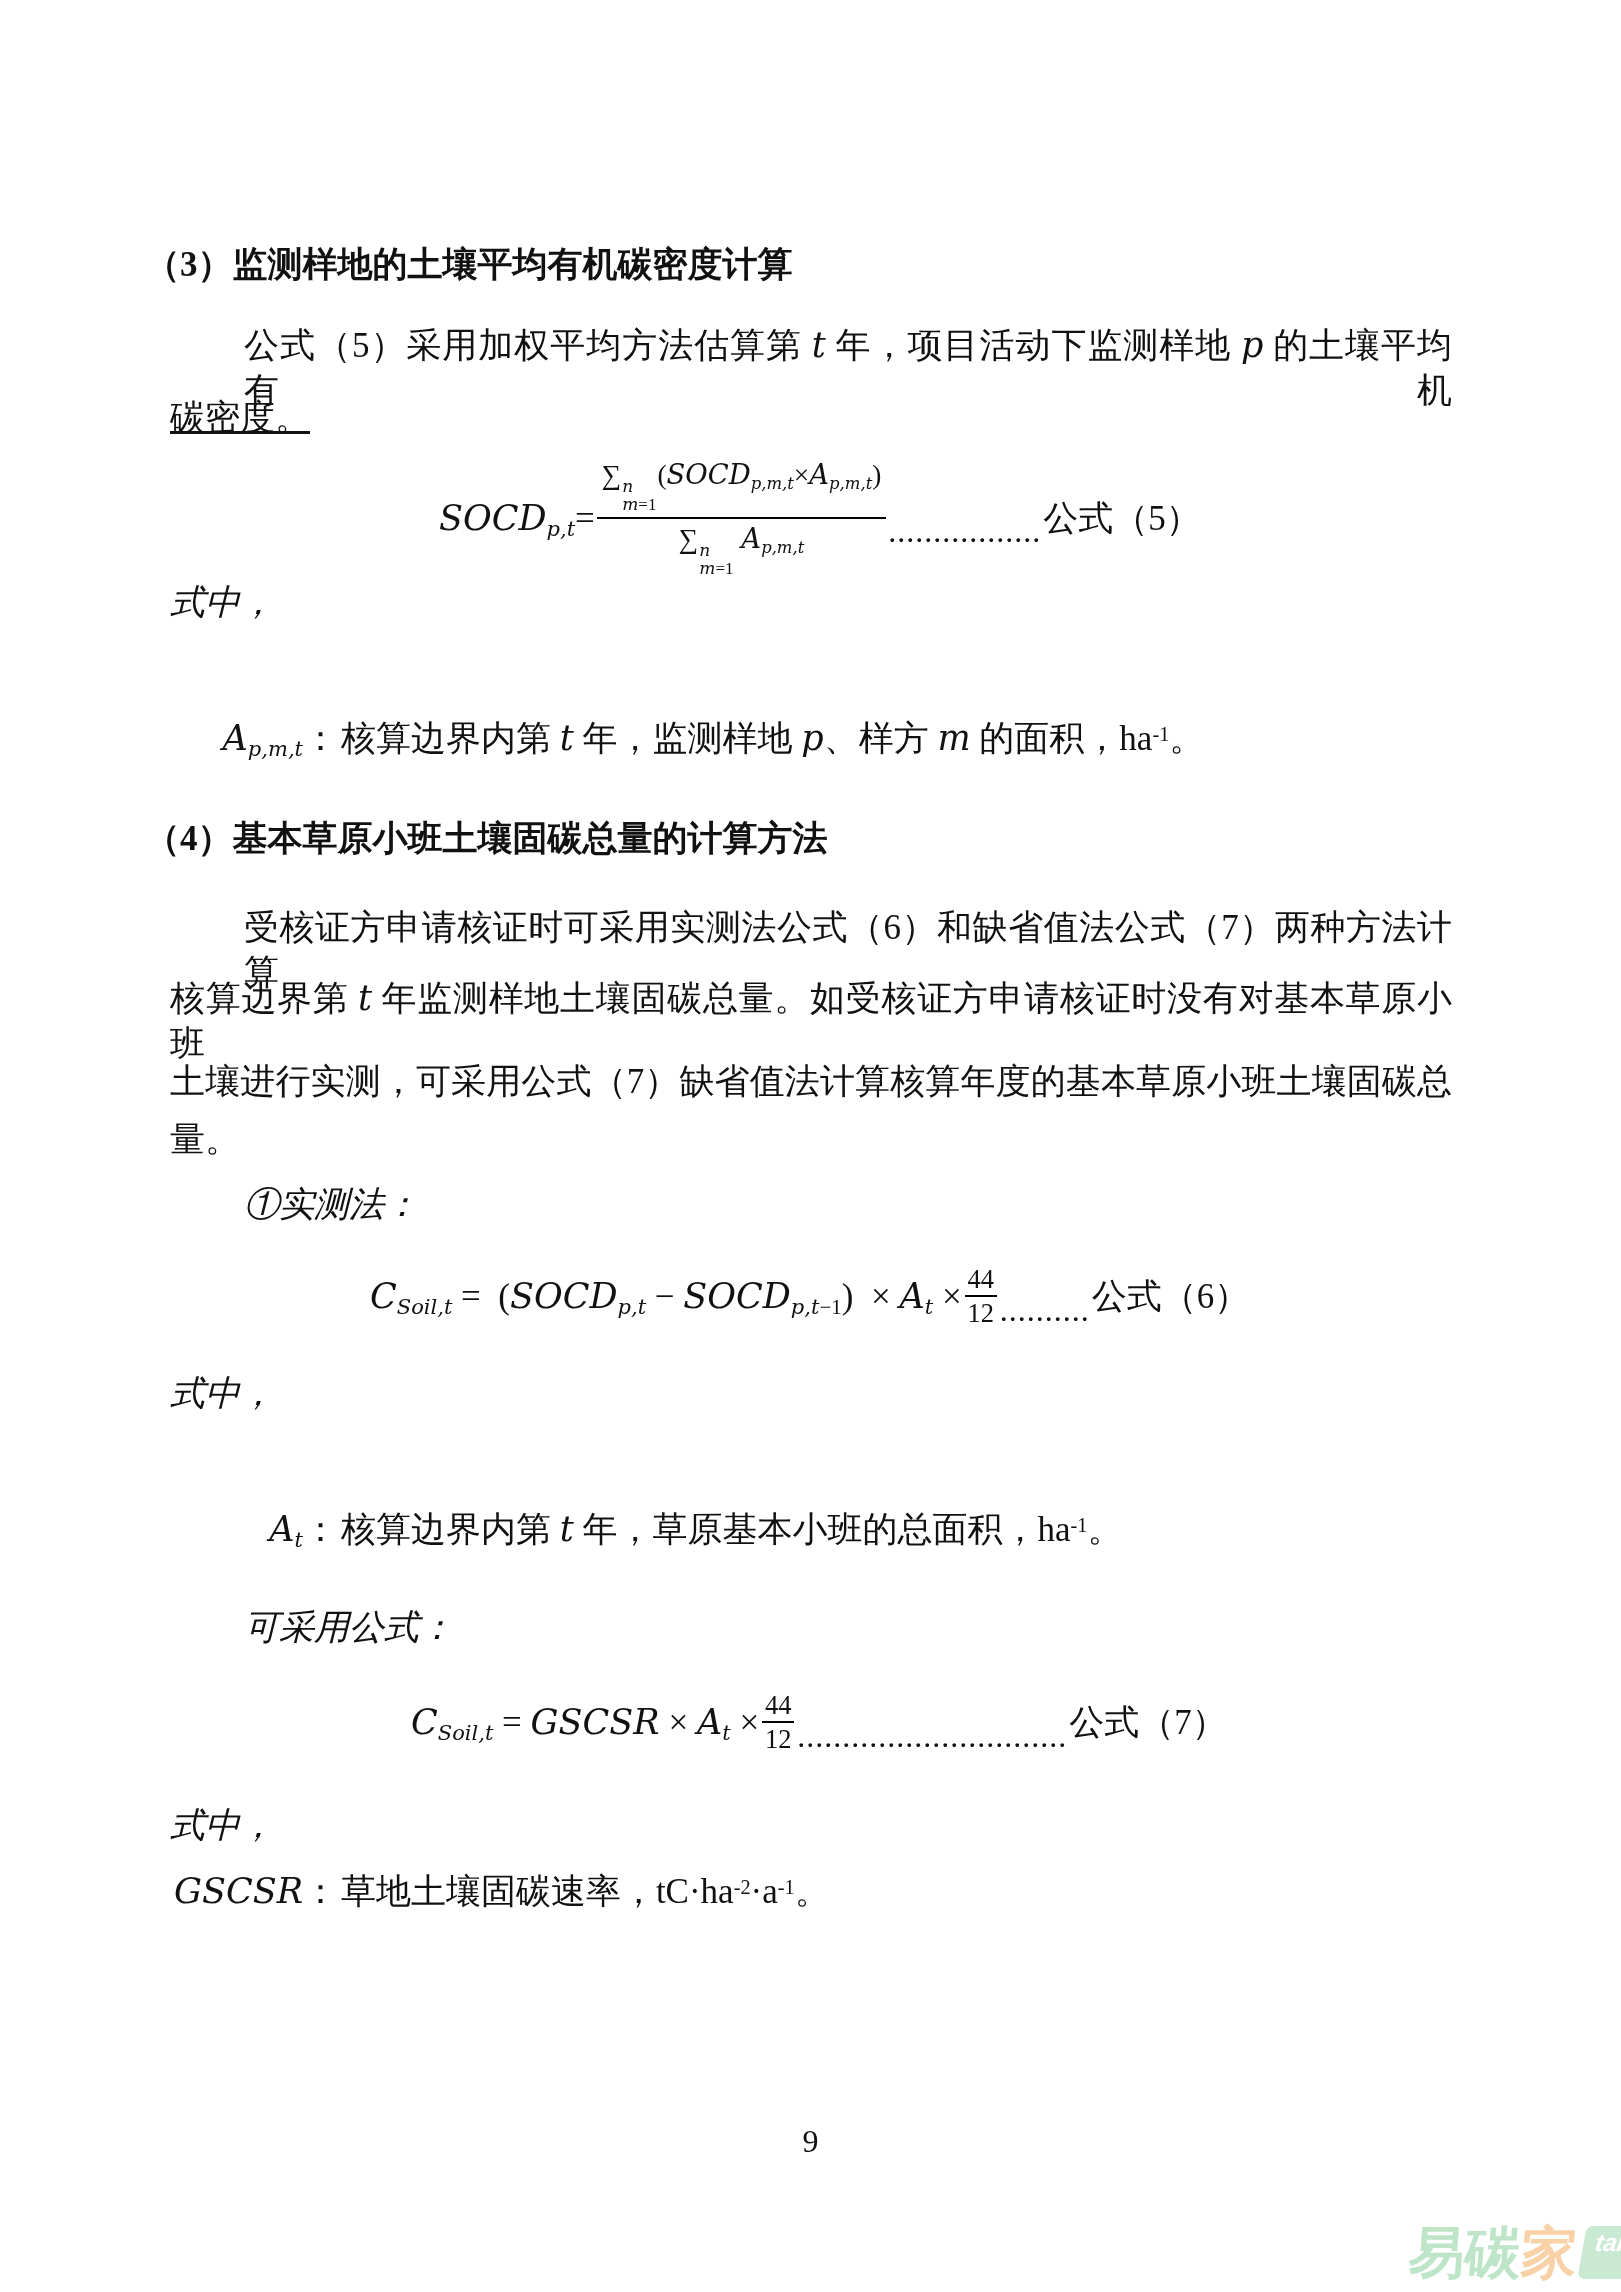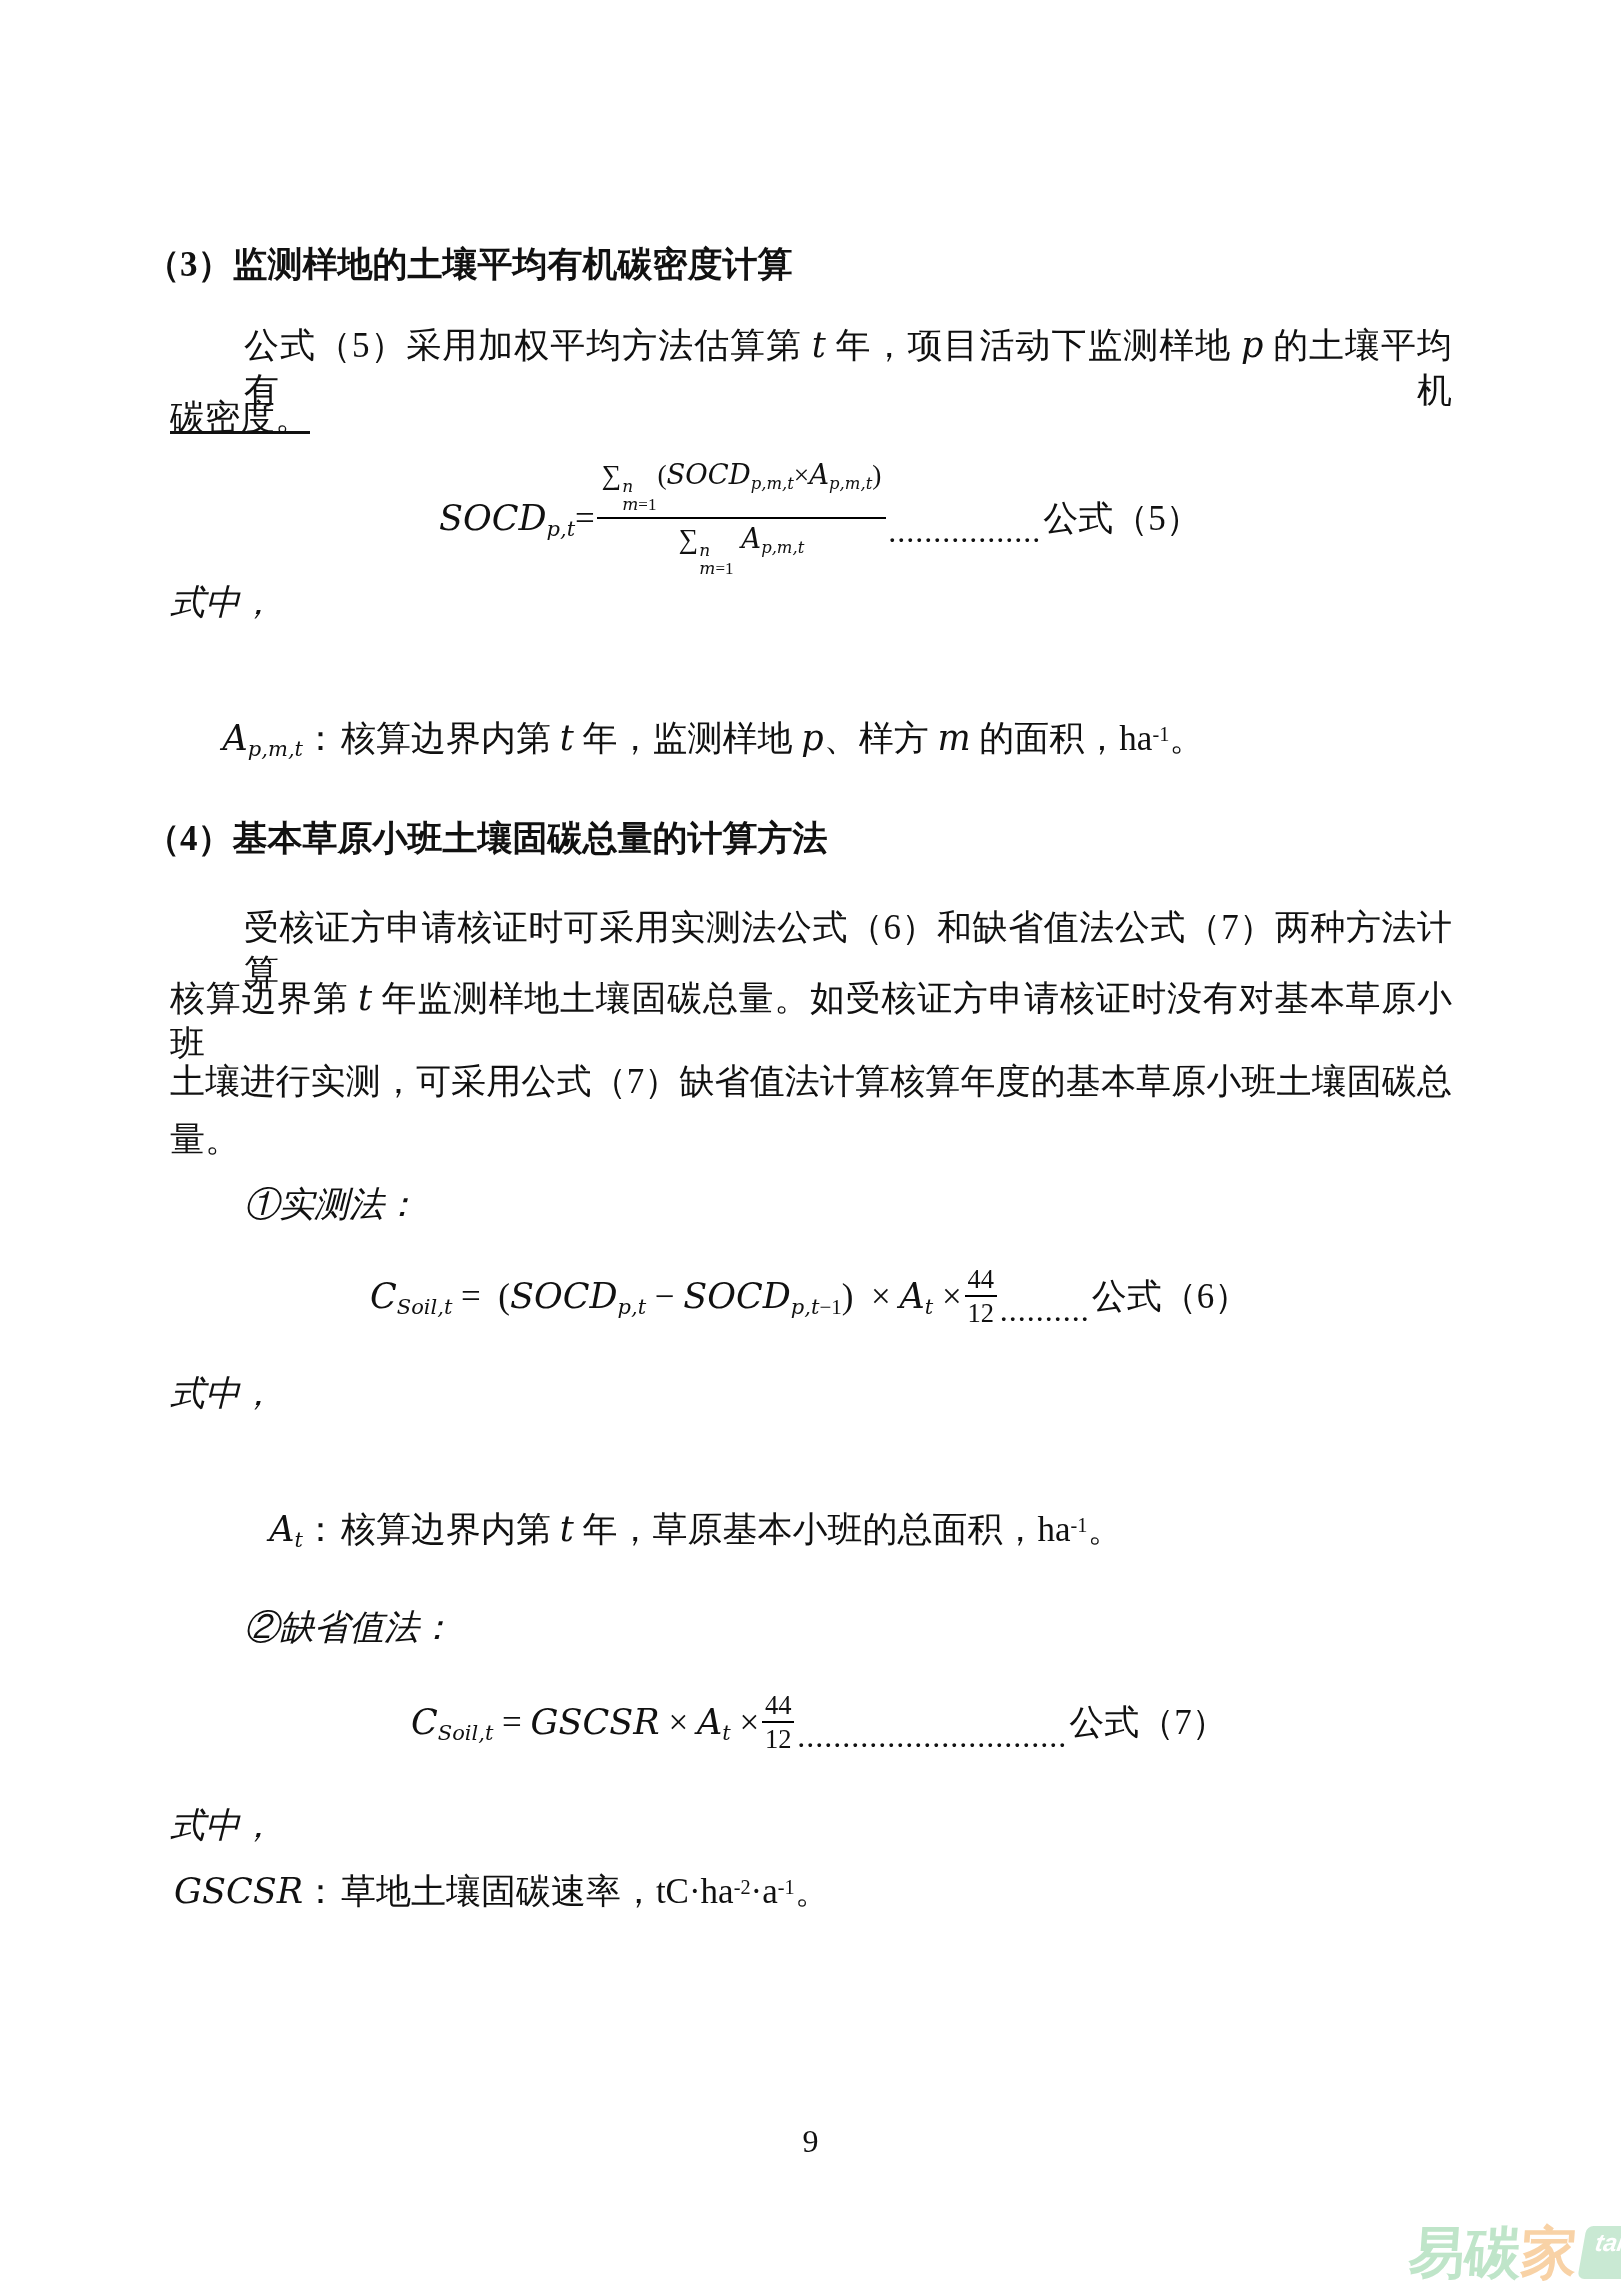--- a/index.html
+++ b/index.html
@@ -104,21 +104,21 @@
     <span class="flabel">公式（6）</span>
   </div>
 
   <div class="abs line" style="top:1371px;left:170px;">式中，</div>
 
   <div class="defrow" style="top:1506px;">
     <span class="term"><i>A</i><sub><i>t</i></sub>：</span>
     <span class="desc">核算边界内第 <i>t</i> 年，草原基本小班的总面积，ha<sup>-1</sup>。</span>
   </div>
 
-  <div class="abs line" style="top:1605px;left:244px;">②缺省值法：</div>
+  <div class="abs line" style="top:1605px;left:244px;">可采用公式：</div>
 
   <div class="formula" style="top:1692px;left:411px;">
     <span class="fml"><i>C</i><sub><i>Soil,t</i></sub> = <i>GSCSR</i> × <i>A</i><sub><i>t</i></sub> ×</span>
     <span class="smfrac">
       <span class="n">44</span>
       <span class="d">12</span>
     </span>
     <span class="dots">..............................</span>
     <span class="flabel">公式（7）</span>
   </div>

